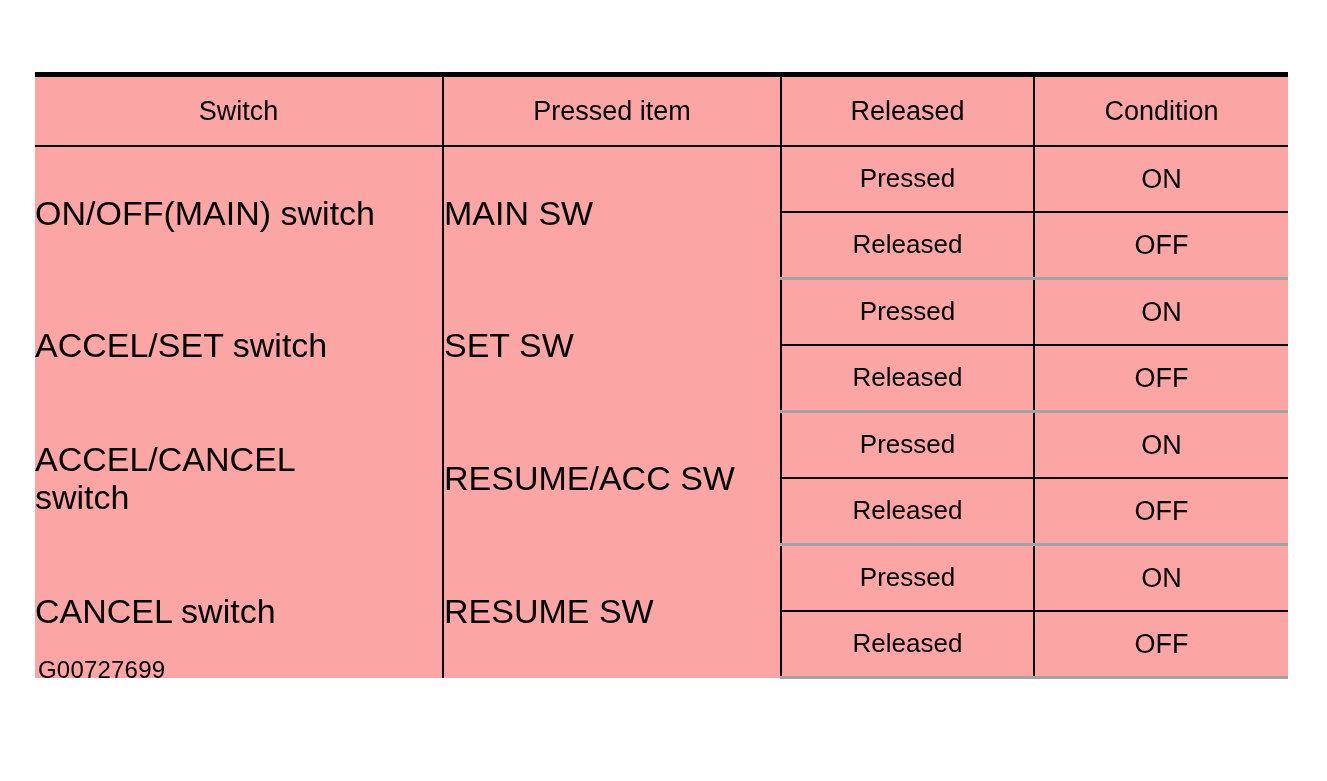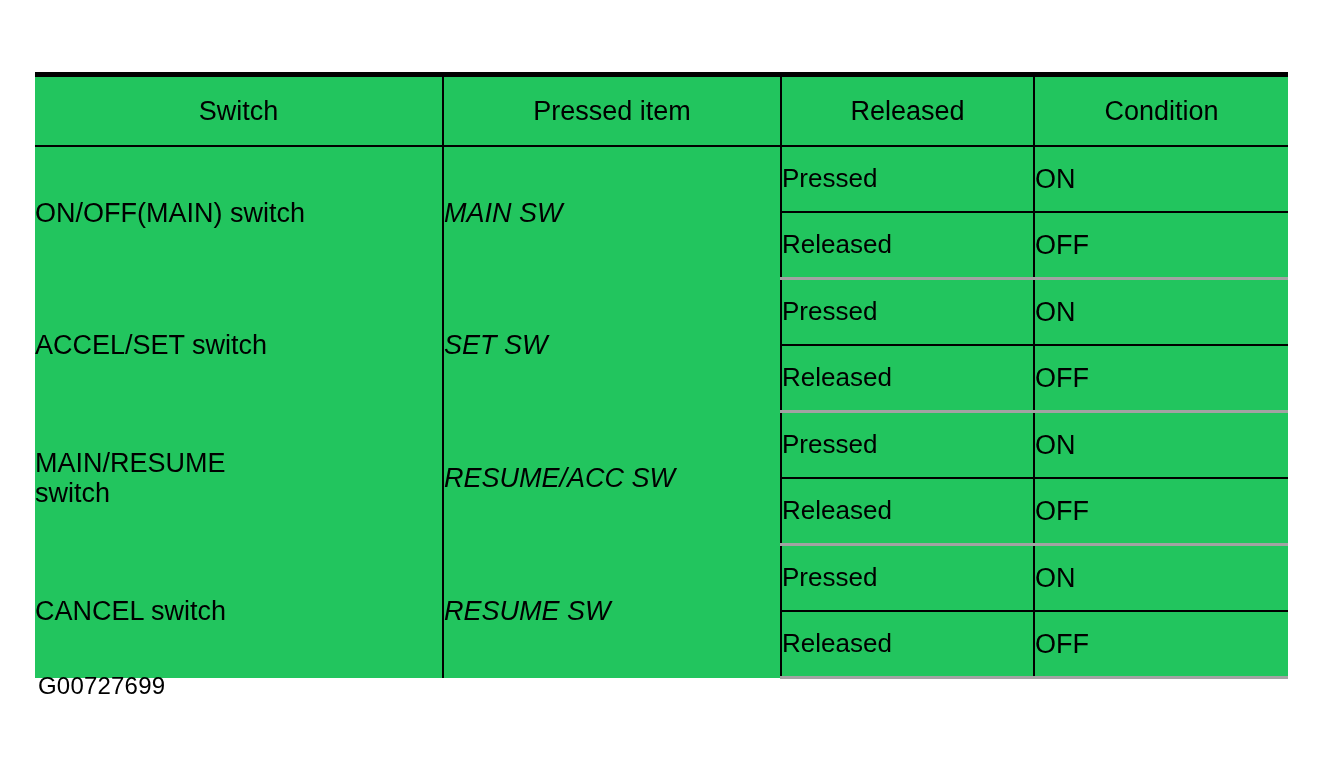--- a/index.html
+++ b/index.html
@@ -46,21 +46,21 @@
   table.spec col.c-monitor    { width: 338px; }
   table.spec col.c-condition  { width: 253px; }
   table.spec col.c-indication { width: 254px; }
 
   table.spec td,
   table.spec th {
     padding: 0;
     margin: 0;
     font-weight: normal;
     vertical-align: middle;
-    background: #22c55e;
+    background: #fca5a5;
   }
 
   
   .v-sep-right { border-right: 2px solid #000; }
 
   
   .rule-thick-top    { border-top: 5px solid #000; }
   .rule-thick-bottom { border-bottom: 3px solid #a3a3a3; }
   .rule-thin-bottom  { border-bottom: 2px solid #000; }
 
@@ -69,49 +69,48 @@
     text-align: center;
     height: 68px;
     font-size: 27px;
   }
 
   
   .switch-cell {
     text-align: left;
     padding-left: 29px;
     padding-right: 8px;
-    font-size: 27px;
+    font-size: 34px;
   }
   .switch-cell .l2 { display: block; }
 
   .monitor-cell {
     text-align: left;
     padding-left: 26px;
     padding-right: 8px;
-    font-size: 27px;
-    font-style: italic;
+    font-size: 34px;
   }
 
   .cond-cell {
-    text-align: left;
+    text-align: center;
     height: 64px;
     font-size: 26px;
   }
 
   .ind-cell {
-    text-align: left;
+    text-align: center;
     height: 64px;
     font-size: 27px;
   }
 
   
   .fig-id {
     position: absolute;
     left: 38px;
-    top: 672px;
+    top: 656px;
     font-size: 24px;
     letter-spacing: 0.2px;
     color: #000;
   }
 </style>
 </head>
 <body>
 
 <div class="page">
 
@@ -156,21 +155,21 @@
           <td class="cond-cell rule-thin-bottom v-sep-right">Pressed</td>
           <td class="ind-cell rule-thin-bottom">ON</td>
         </tr>
         <tr>
           <td class="cond-cell rule-thick-bottom v-sep-right">Released</td>
           <td class="ind-cell rule-thick-bottom">OFF</td>
         </tr>
 
         <tr>
           <td class="switch-cell v-sep-right" rowspan="2">
-            <span class="l1">MAIN/RESUME</span>
+            <span class="l1">ACCEL/CANCEL</span>
             <span class="l2">switch</span>
           </td>
           <td class="monitor-cell v-sep-right" rowspan="2">RESUME/ACC SW</td>
           <td class="cond-cell rule-thin-bottom v-sep-right">Pressed</td>
           <td class="ind-cell rule-thin-bottom">ON</td>
         </tr>
         <tr>
           <td class="cond-cell rule-thick-bottom v-sep-right">Released</td>
           <td class="ind-cell rule-thick-bottom">OFF</td>
         </tr>

